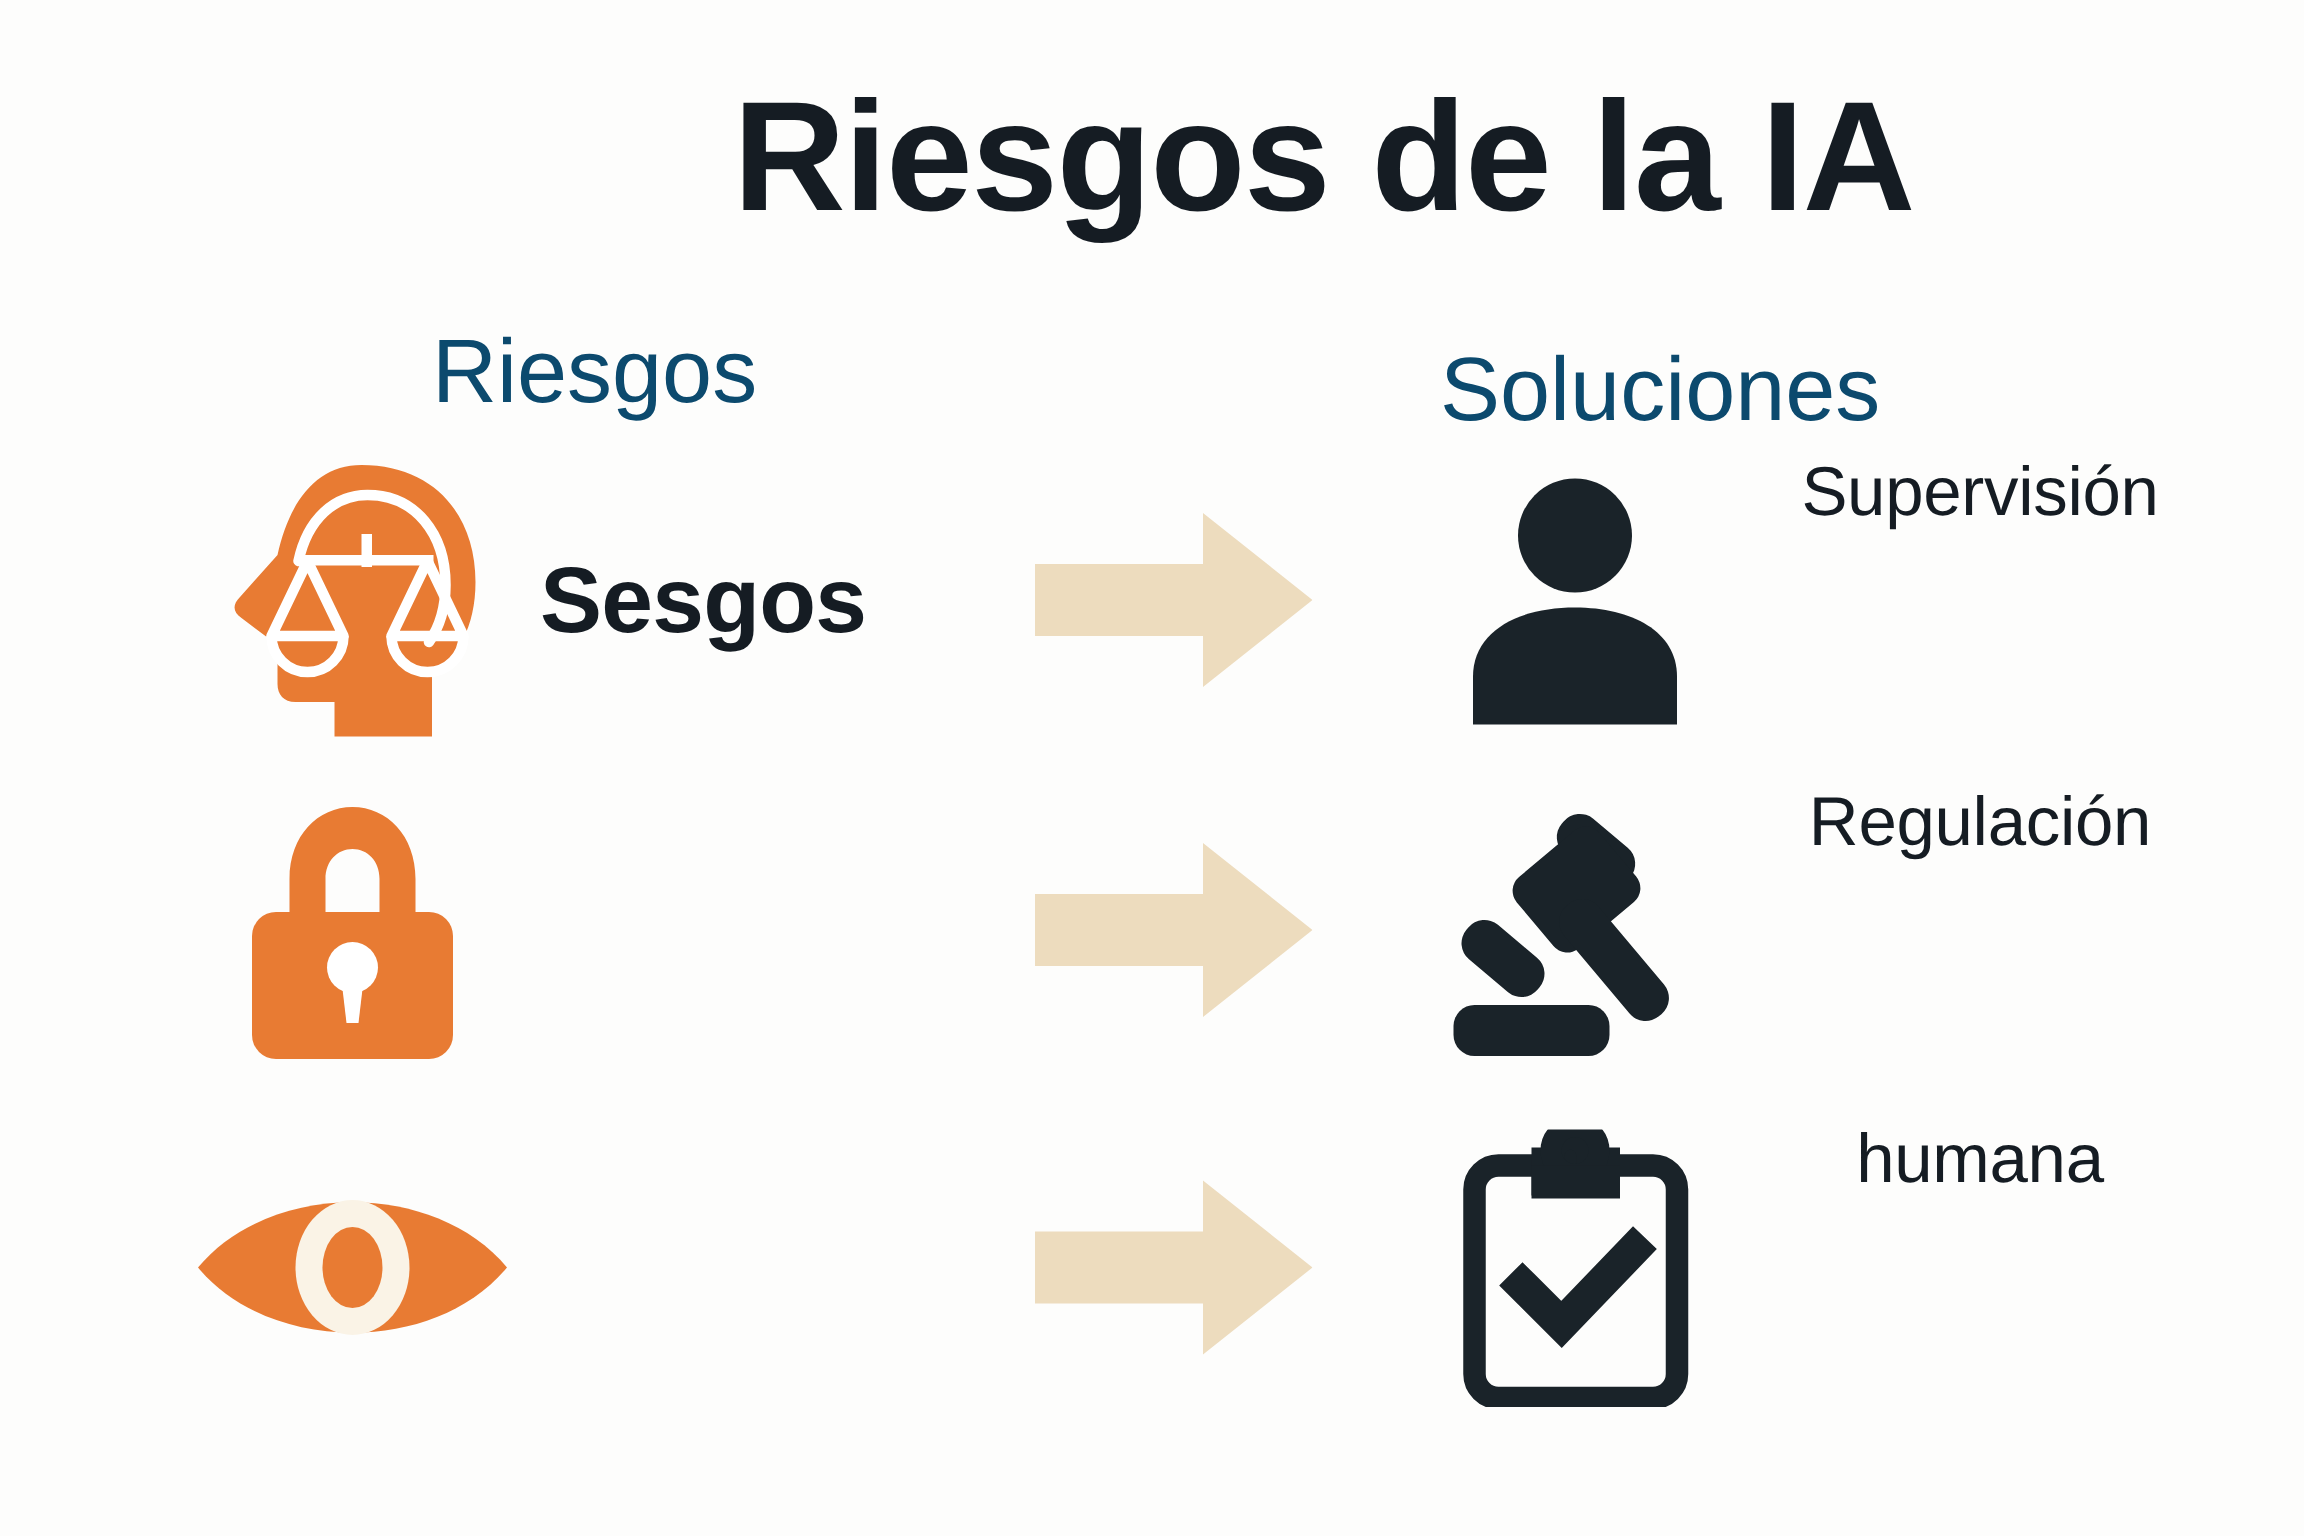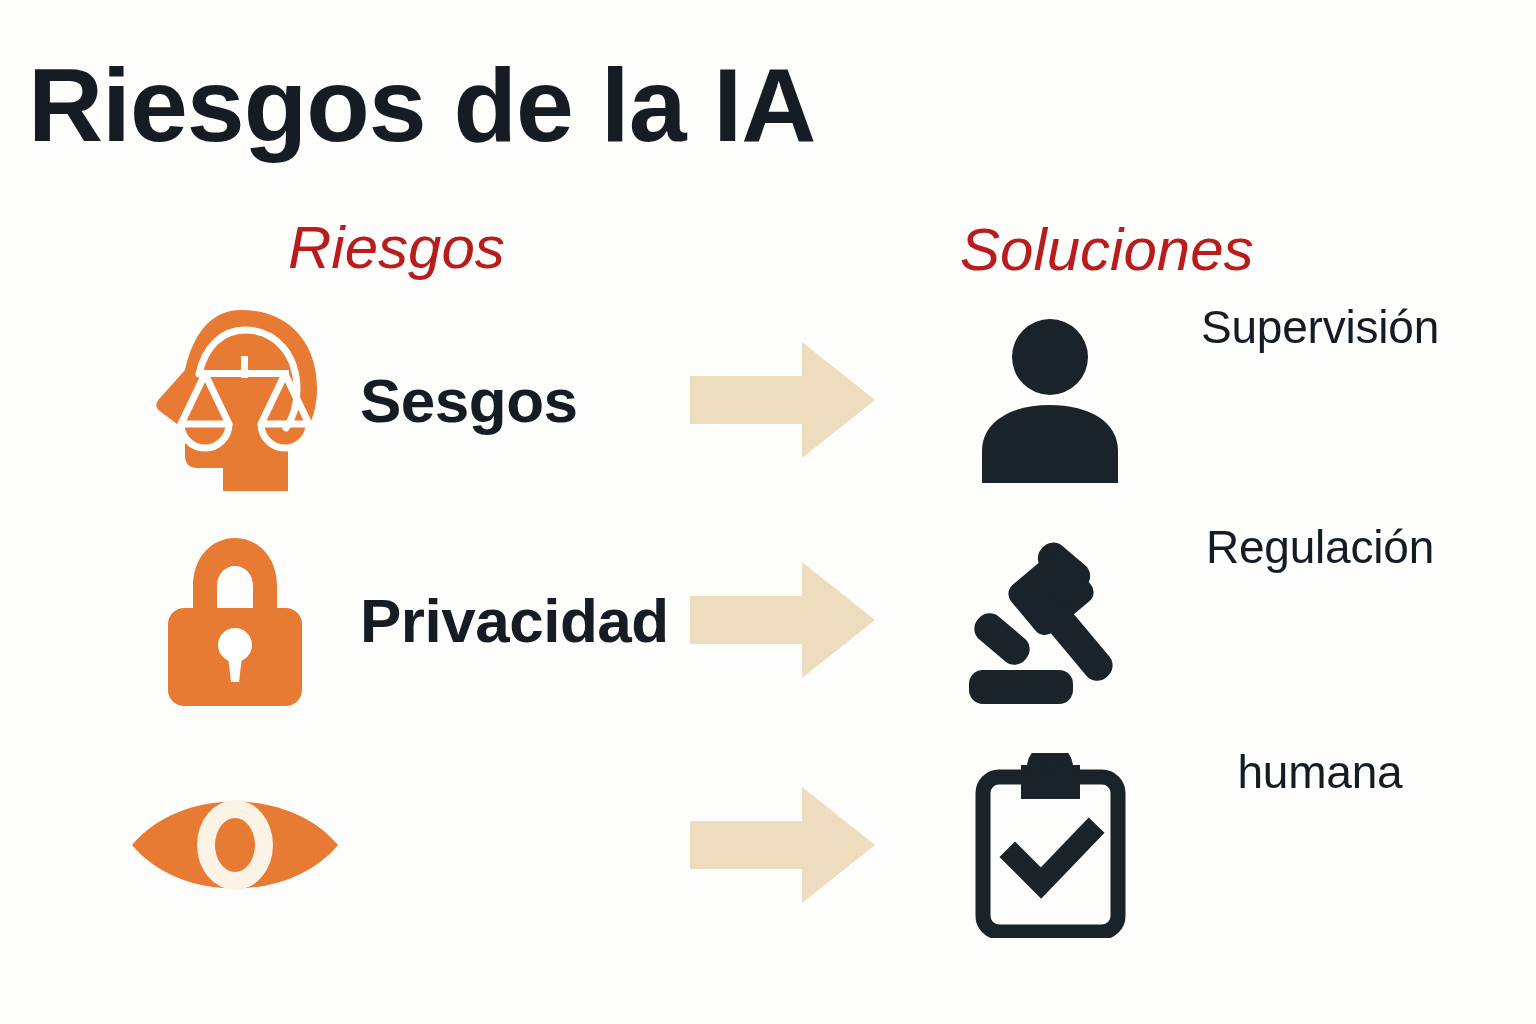--- a/index.html
+++ b/index.html
@@ -18,42 +18,40 @@
     background: #fdfdfc;
     overflow: hidden;
   }
 
   
   .title {
     position: absolute;
     left: 0;
     top: 48px;
     width: 1276px;
-    text-align: left;
+    text-align: right;
     font-size: 104px;
     font-weight: 700;
     letter-spacing: -1px;
     color: #151c23;
     line-height: 1.1;
     white-space: nowrap;
-    padding-left: 28px;
   }
 
   
   .col-head {
     position: absolute;
     font-size: 60px;
     font-weight: 400;
-    color: #b91c1c;
+    color: #0c4a6e;
     line-height: 1;
     white-space: nowrap;
-    font-style: italic;
   }
   .col-head.risks     { left: 288px; top: 218px; }
-  .col-head.solutions { left: 960px; top: 220px; }
+  .col-head.solutions { left: 960px; top: 230px; }
 
   
   .row {
     position: absolute;
     left: 0;
     width: 1318px;
     height: 200px;
   }
   .row-1 { top: 300px; }
   .row-2 { top: 520px; }
@@ -185,21 +183,20 @@
 
         <path d="M33 86 L33 56 C33 27 52 8 75 8 C98 8 117 27 117 56 L117 86 L93 86 L93 56 C93 44 85 36 75 36 C65 36 57 44 57 56 L57 86 Z" fill="#E87B33"></path>
 
         <rect x="8" y="78" width="134" height="98" rx="16" fill="#E87B33"></rect>
 
         <circle cx="75" cy="115" r="17" fill="#ffffff"></circle>
         <path d="M67 118 L83 118 L79 152 L71 152 Z" fill="#ffffff"></path>
       </svg>
     </div>
 
-    <div class="risk-label strong">Privacidad</div>
 
     <div class="arrow-slot a2">
       <svg width="185" height="120" viewBox="0 0 185 120" aria-hidden="true">
         <path d="M0 36 L112 36 L112 2 L185 60 L112 118 L112 84 L0 84 Z" fill="#EDDCBE"></path>
       </svg>
     </div>
 
     <div class="sol-icon">
       <svg width="175" height="180" viewBox="0 0 175 180" aria-hidden="true">
 

